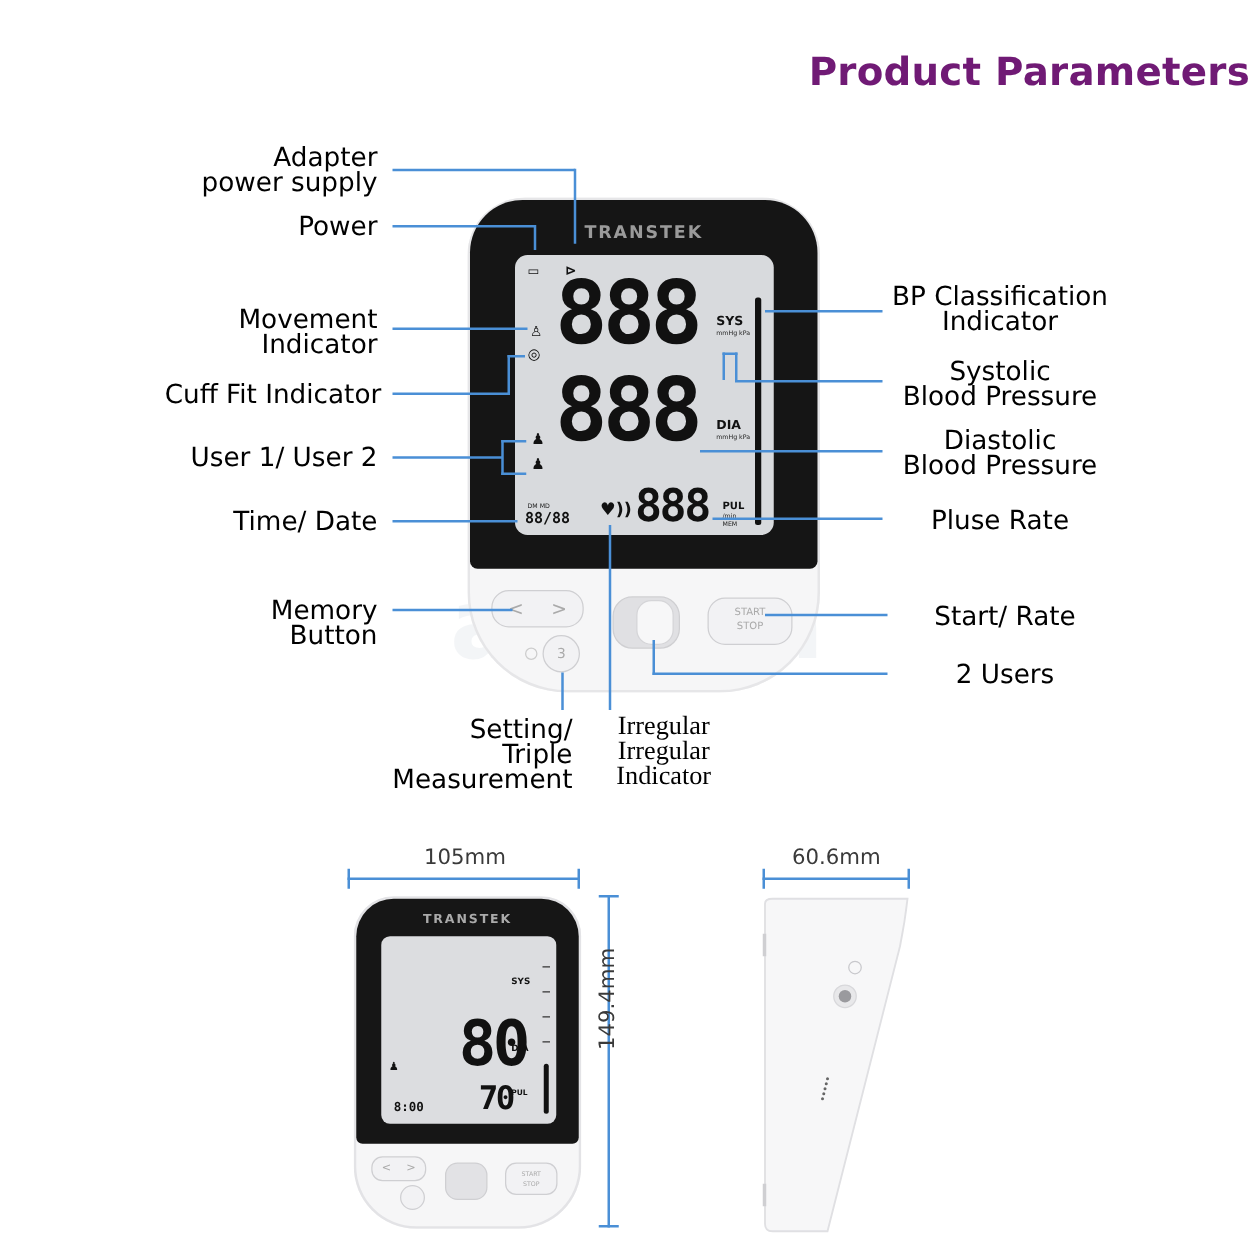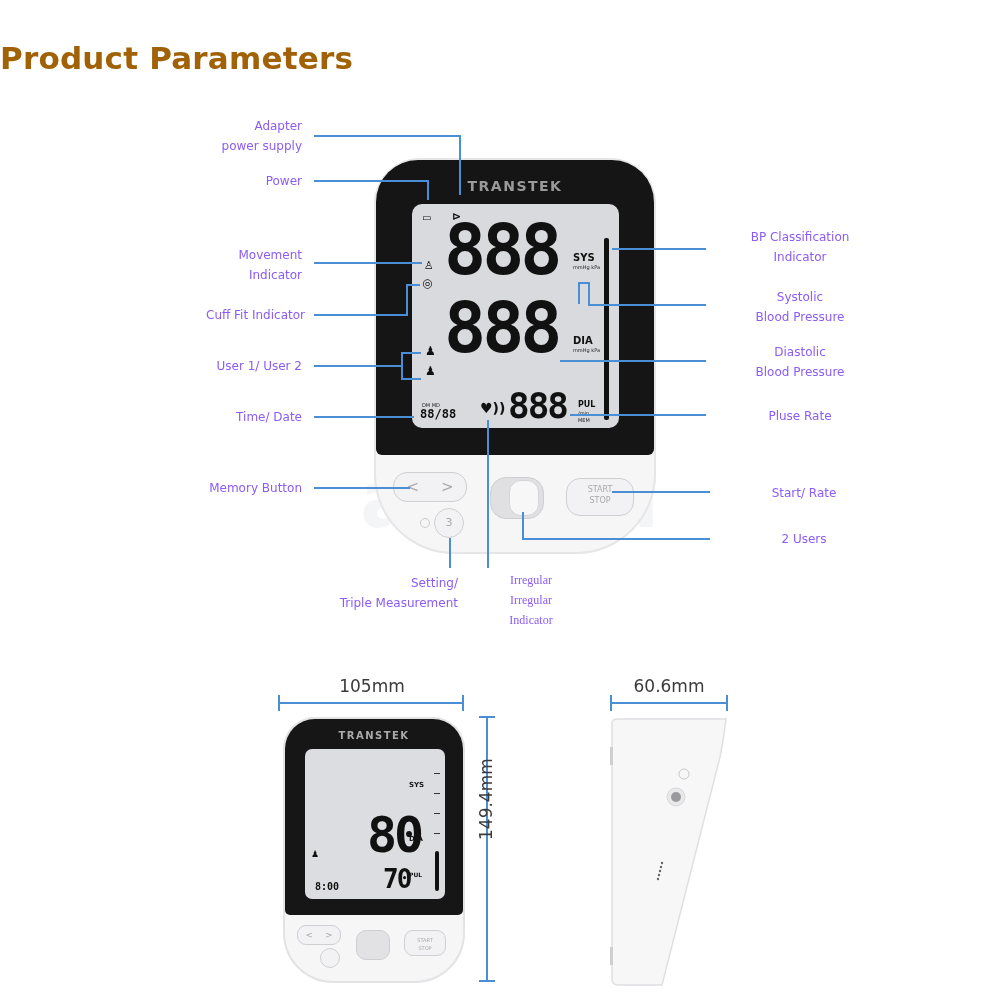--- a/index.html
+++ b/index.html
@@ -1,18 +1,18 @@
 <!DOCTYPE html>
 <html><head>
 <meta charset="utf-8">
 <style>
   html,body{margin:0;padding:0;background:#ffffff;}
   body{width:1000px;height:1000px;position:relative;overflow:hidden;font-family:"DejaVu Sans","Liberation Sans",sans-serif;color:#333;}
-  .title{position:absolute;left:0;top:40px;width:1000px;text-align:left;font-size:31px;font-weight:bold;color:#a16207;letter-spacing:0.2px;}
-  .lbl{position:absolute;font-size:12px;color:#8b5cf6;line-height:20px;}
+  .title{position:absolute;left:0;top:40px;width:1000px;text-align:right;font-size:31px;font-weight:bold;color:#701a75;letter-spacing:0.2px;}
+  .lbl{position:absolute;font-size:21px;color:#000000;line-height:20px;}
   .lbl.r{text-align:right;}
   .lbl.l{text-align:center;}
   .line{position:absolute;background:#4a8fd6;}
   
   .dev{position:absolute;left:374px;top:158px;width:282px;height:396px;background:#f6f6f7;border-radius:46px 46px 80px 80px;box-shadow:0 0 0 2px #e6e6e8 inset;}
   .bezel{position:absolute;left:376px;top:160px;width:278px;height:295px;background:#151515;border-radius:42px 42px 6px 6px;}
   .brand{position:absolute;left:0;width:100%;text-align:center;color:#9a9a9a;font-size:14px;letter-spacing:1.5px;font-weight:bold;}
   .lcd{position:absolute;background:#d8dadd;border-radius:10px;}
   .seg{position:absolute;font-family:"DejaVu Sans Mono","Liberation Mono",monospace;color:#111;font-weight:bold;letter-spacing:-4px;}
   .small{position:absolute;color:#111;font-weight:bold;}

